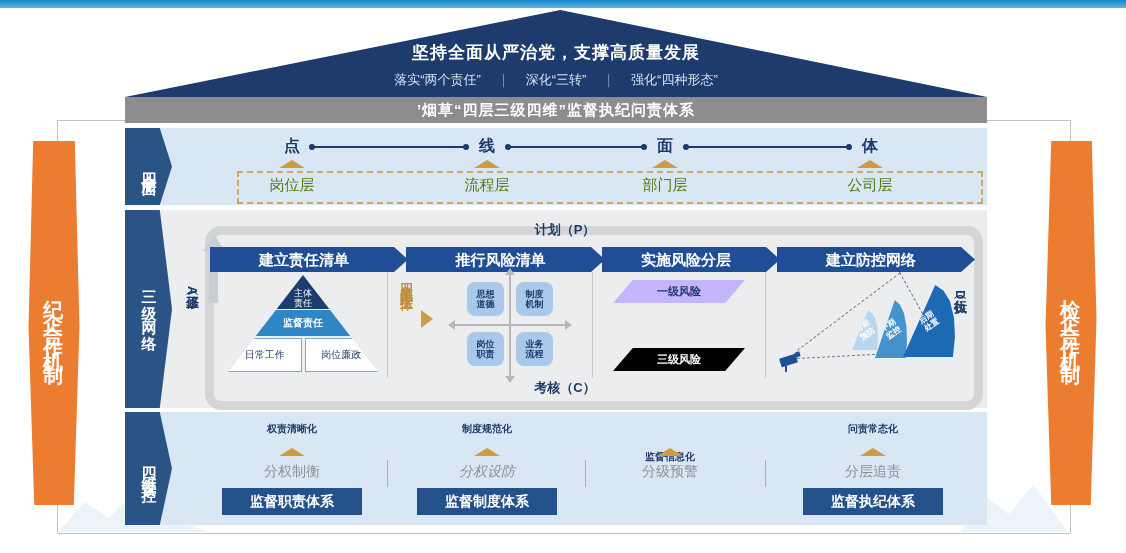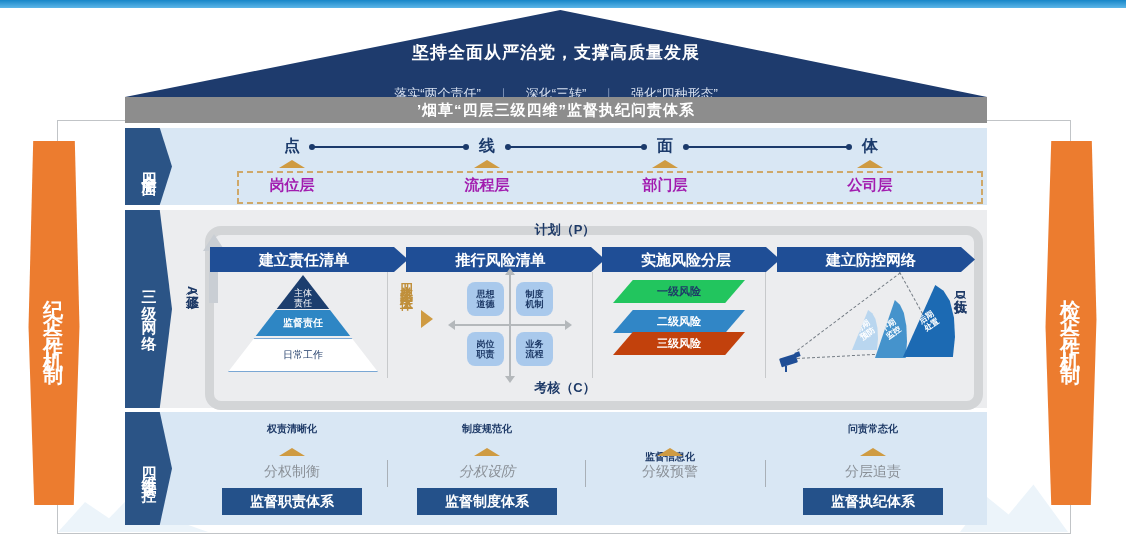--- a/index.html
+++ b/index.html
@@ -7,21 +7,21 @@
          font-family:"Liberation Sans","DejaVu Sans",sans-serif;}
   .abs{position:absolute;}
   
   .topbar{left:0;top:0;width:1126px;height:8px;background:linear-gradient(#1786c8,#5db6e8);}
   .bottombar{left:0;top:539px;width:1126px;height:14px;background:#0d5ea6;}
   .wave{background:#e9f2f9;opacity:.85;}
   
   .roof{left:125px;top:10px;width:862px;height:87px;background:#1e3b6d;
         clip-path:polygon(50.5% 0,100% 100%,0 100%);text-align:center;color:#fff;}
   .roof-title{margin-top:31px;font-size:17px;font-weight:bold;letter-spacing:1px;}
-  .roof-sub{margin-top:21px;font-size:13px;color:#d9e2f1;}
+  .roof-sub{margin-top:7px;font-size:13px;color:#d9e2f1;}
   .roof-sep{color:#8ea3c6;margin:0 16px;}
   .graybar{left:125px;top:97px;width:862px;height:26px;background:#8d8d8d;color:#fff;
            font-size:15px;font-weight:bold;text-align:center;line-height:26px;letter-spacing:1px;}
   .outer-frame{left:57px;top:120px;width:1012px;height:412px;border:1px solid #c1c4c7;}
   
   .pillar{width:52px;top:141px;height:364px;background:#ec7c2f;display:flex;align-items:center;
           justify-content:center;clip-path:polygon(10% 0,90% 0,99% 51%,88% 100%,12% 100%,1% 51%);
           filter:drop-shadow(2px 2px 2px rgba(0,0,0,.25));}
   .pillar span{writing-mode:vertical-rl;color:#fff;font-size:20px;font-weight:bold;letter-spacing:13px;}
   
@@ -34,21 +34,21 @@
   .rowlabel span{writing-mode:vertical-rl;color:#fff;font-size:15px;font-weight:bold;}
   .ls1 span{letter-spacing:3px;} .ls2 span{letter-spacing:15px;} .ls3 span{letter-spacing:7px;}
   
   .node{top:8px;transform:translateX(-50%);font-size:16px;font-weight:bold;color:#1b3a6b;}
   .conn{top:18px;height:2px;background:#1b3a6b;}
   .conn::before,.conn::after{content:"";position:absolute;top:-2px;width:6px;height:6px;border-radius:50%;background:#1b3a6b;}
   .conn::before{left:-4px;} .conn::after{right:-4px;}
   .tri-up{transform:translateX(-50%);width:0;height:0;border-left:13px solid transparent;
           border-right:13px solid transparent;border-bottom:8px solid #cf9b42;}
   .dashed-box{left:112px;top:43px;width:742px;height:29px;border:2px dashed #cfa869;}
-  .layer-label{top:48px;transform:translateX(-50%);font-size:15px;font-weight:bold;color:#a21caf;}
+  .layer-label{top:48px;transform:translateX(-50%);font-size:15px;font-weight:normal;color:#4d7c0f;}
   
   .pdca-frame{left:80px;top:16px;width:760px;height:166px;border:9px solid #d3d5d7;border-radius:16px;}
   .pdca{color:#1e3a67;font-size:13px;font-weight:bold;}
   .pdca-v{writing-mode:vertical-rl;}
   .up-arrow-shaft{left:84px;top:40px;width:9px;height:53px;background:#c9ced4;}
   .up-arrow-head{left:77.5px;top:24px;width:0;height:0;border-left:11px solid transparent;
                  border-right:11px solid transparent;border-bottom:17px solid #c9ced4;}
   .step{top:37px;height:25px;background:#1f4e96;color:#fff;font-size:15px;font-weight:bold;
         line-height:25px;text-align:center;padding-right:10px;
         clip-path:polygon(0 0,calc(100% - 14px) 0,100% 50%,calc(100% - 14px) 100%,0 100%);}
@@ -68,23 +68,23 @@
               border-left:12px solid #cf9b42;}
   
   .axis{background:#b4b8bb;}
   .axhead{width:0;height:0;}
   .qbox{width:37px;height:34px;border-radius:8px;background:#a9c9ec;display:flex;align-items:center;
         justify-content:center;}
   .qbox span{display:block;width:20px;font-size:9px;line-height:10px;font-weight:bold;color:#1e3a67;text-align:center;}
   
   .para{left:8px;width:132px;height:23px;clip-path:polygon(15% 0,100% 0,85% 100%,0 100%);
         display:flex;align-items:center;justify-content:center;font-size:11px;font-weight:bold;}
-  .para1{top:4px;background:#22c55e;color:#1e3a67;}
+  .para1{top:4px;background:#c4b5fd;color:#1e3a67;}
   .para2{top:34px;background:#3186c6;color:#fff;}
-  .para3{top:56px;background:#c2410c;color:#fff;}
+  .para3{top:72px;background:#000000;color:#fff;}
   
   .dash-line{height:0;border-top:1px dashed #767e86;transform-origin:0 0;}
   .sail{clip-path:polygon(0 100%,62% 0,78% 8%,90% 22%,98% 45%,100% 72%,96% 100%);
         display:flex;align-items:center;justify-content:center;}
   .sail span{display:block;width:18px;font-size:8px;line-height:9px;font-weight:bold;color:#fff;
              text-align:center;transform:rotate(-35deg);}
   .cam-body{left:0;top:96px;width:17px;height:9px;background:#1f4e96;transform:rotate(-18deg);border-radius:1px;}
   .cam-lens{left:15px;top:92px;width:5px;height:5px;background:#1f4e96;transform:rotate(-18deg);}
   .cam-base{left:5px;top:106px;width:2px;height:6px;background:#1f4e96;}
   
@@ -164,20 +164,21 @@
     <div class="abs step" style="left:477px;width:168px;">实施风险分层</div>
     <div class="abs step" style="left:652px;width:188px;">建立防控网络</div>
 
     <div class="abs pyramid">
       <div class="abs pband pb1">
         <span>主体责任</span>
       </div>
       <div class="abs pband pb2">监督责任</div>
       <div class="abs pband pb3">
         <div class="pcell">日常工作</div>
+        <div class="pcell">岗位廉政</div>
       </div>
     </div>
 
     <div class="abs vdiv" style="left:262px;top:62px;height:106px;"></div>
     <div class="abs gold-v" style="left:272px;top:63px;height:104px;">四类风险主体</div>
     <div class="abs gold-arrow" style="left:296px;top:100px;"></div>
 
     <div class="abs" style="left:328px;top:62px;width:120px;height:110px;">
       <div class="abs axis" style="left:56px;top:2px;width:1.5px;height:104px;"></div>
       <div class="abs axis" style="left:2px;top:52px;width:112px;height:1.5px;"></div>
@@ -196,21 +197,20 @@
         </div>
       <div class="abs qbox" style="left:63px;top:60px;">
           <span>业务流程</span>
         </div>
     </div>
 
     <div class="abs vdiv" style="left:467px;top:62px;height:106px;"></div>
 
     <div class="abs" style="left:480px;top:66px;width:160px;height:100px;">
       <div class="abs para para1">一级风险</div>
-      <div class="abs para para2">二级风险</div>
       <div class="abs para para3">三级风险</div>
     </div>
 
     <div class="abs vdiv" style="left:640px;top:62px;height:106px;"></div>
 
     <div class="abs" style="left:655px;top:50px;width:185px;height:125px;">
       <div class="abs cam-body"></div>
       <div class="abs cam-lens"></div>
       <div class="abs cam-base"></div>
       <div class="abs dash-line" style="left:17px;top:90px;width:129px;transform:rotate(-37deg);"></div>

